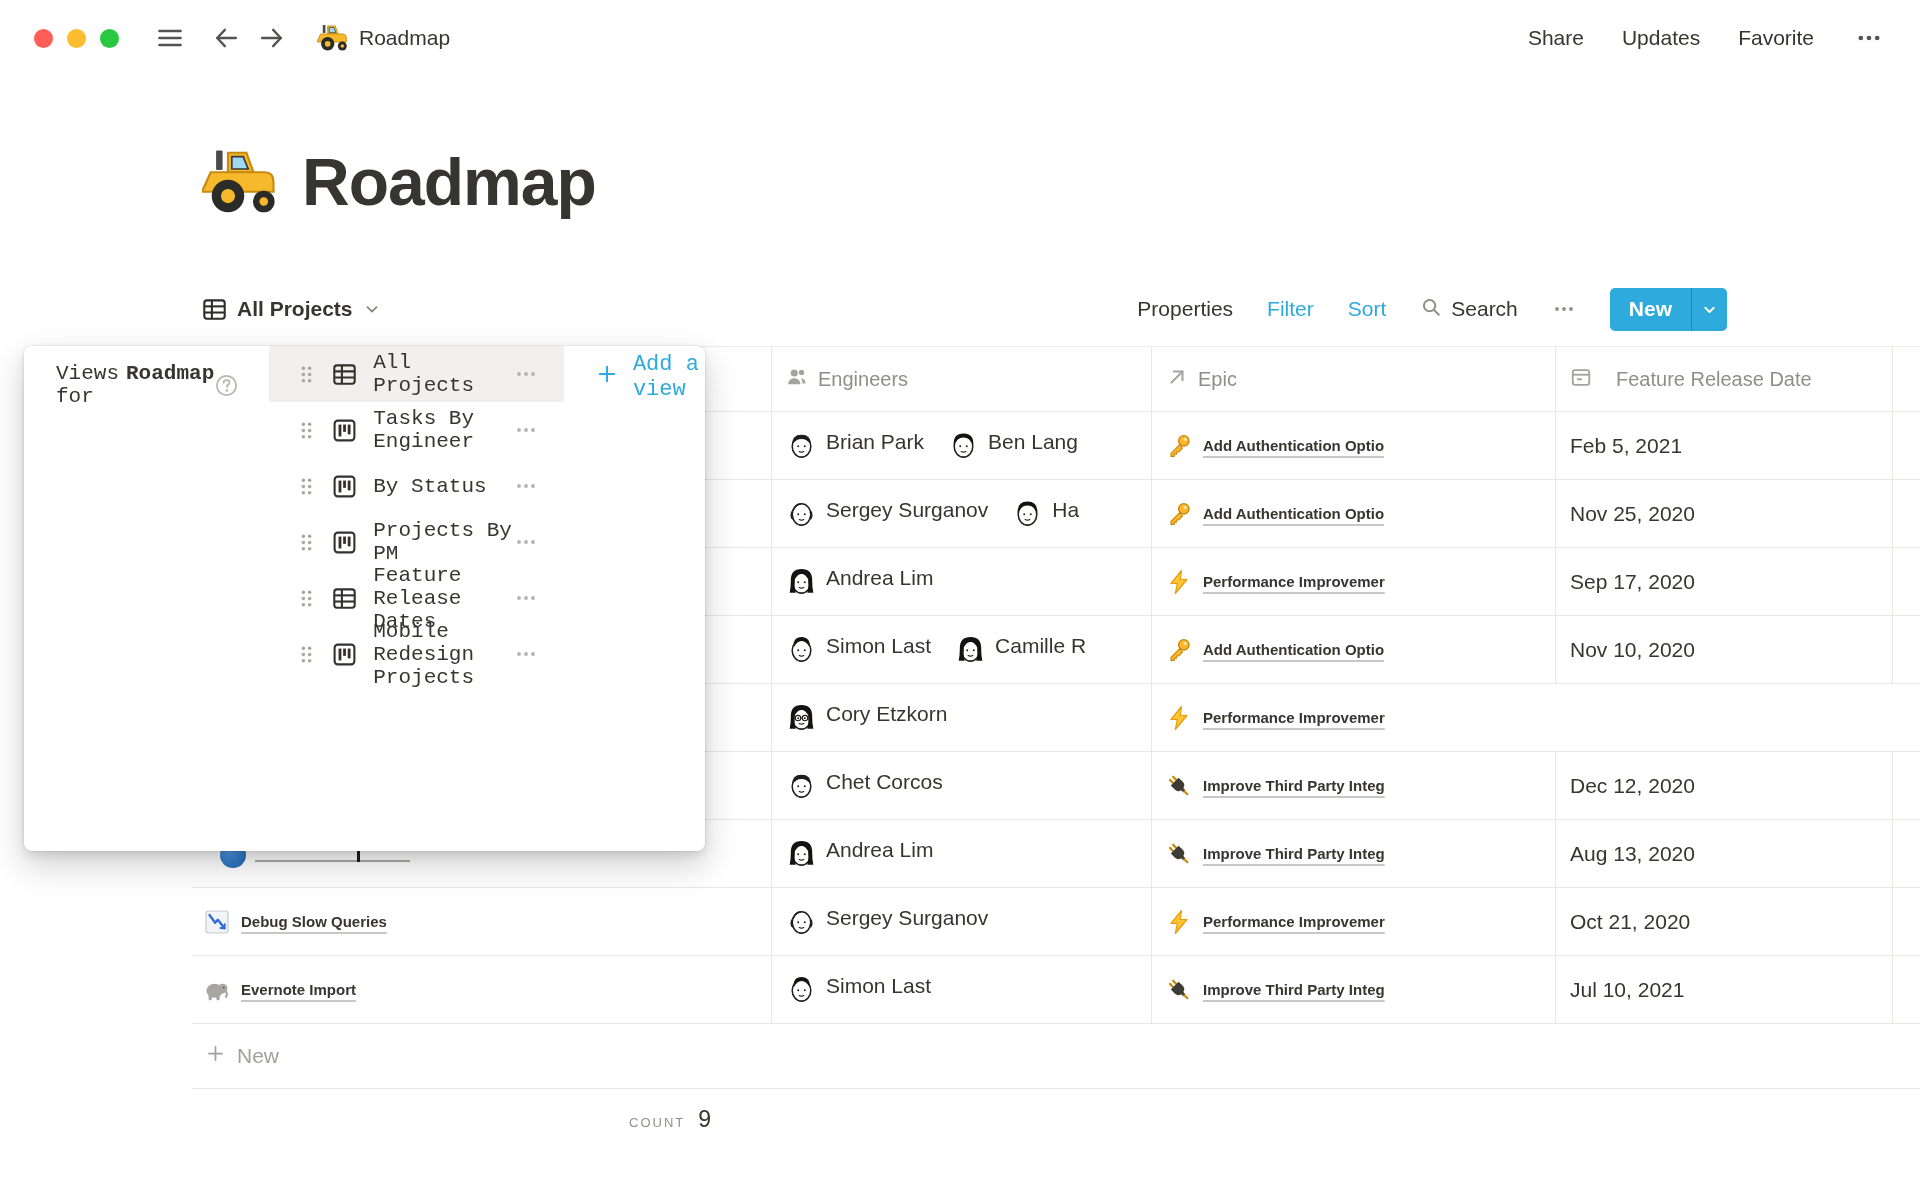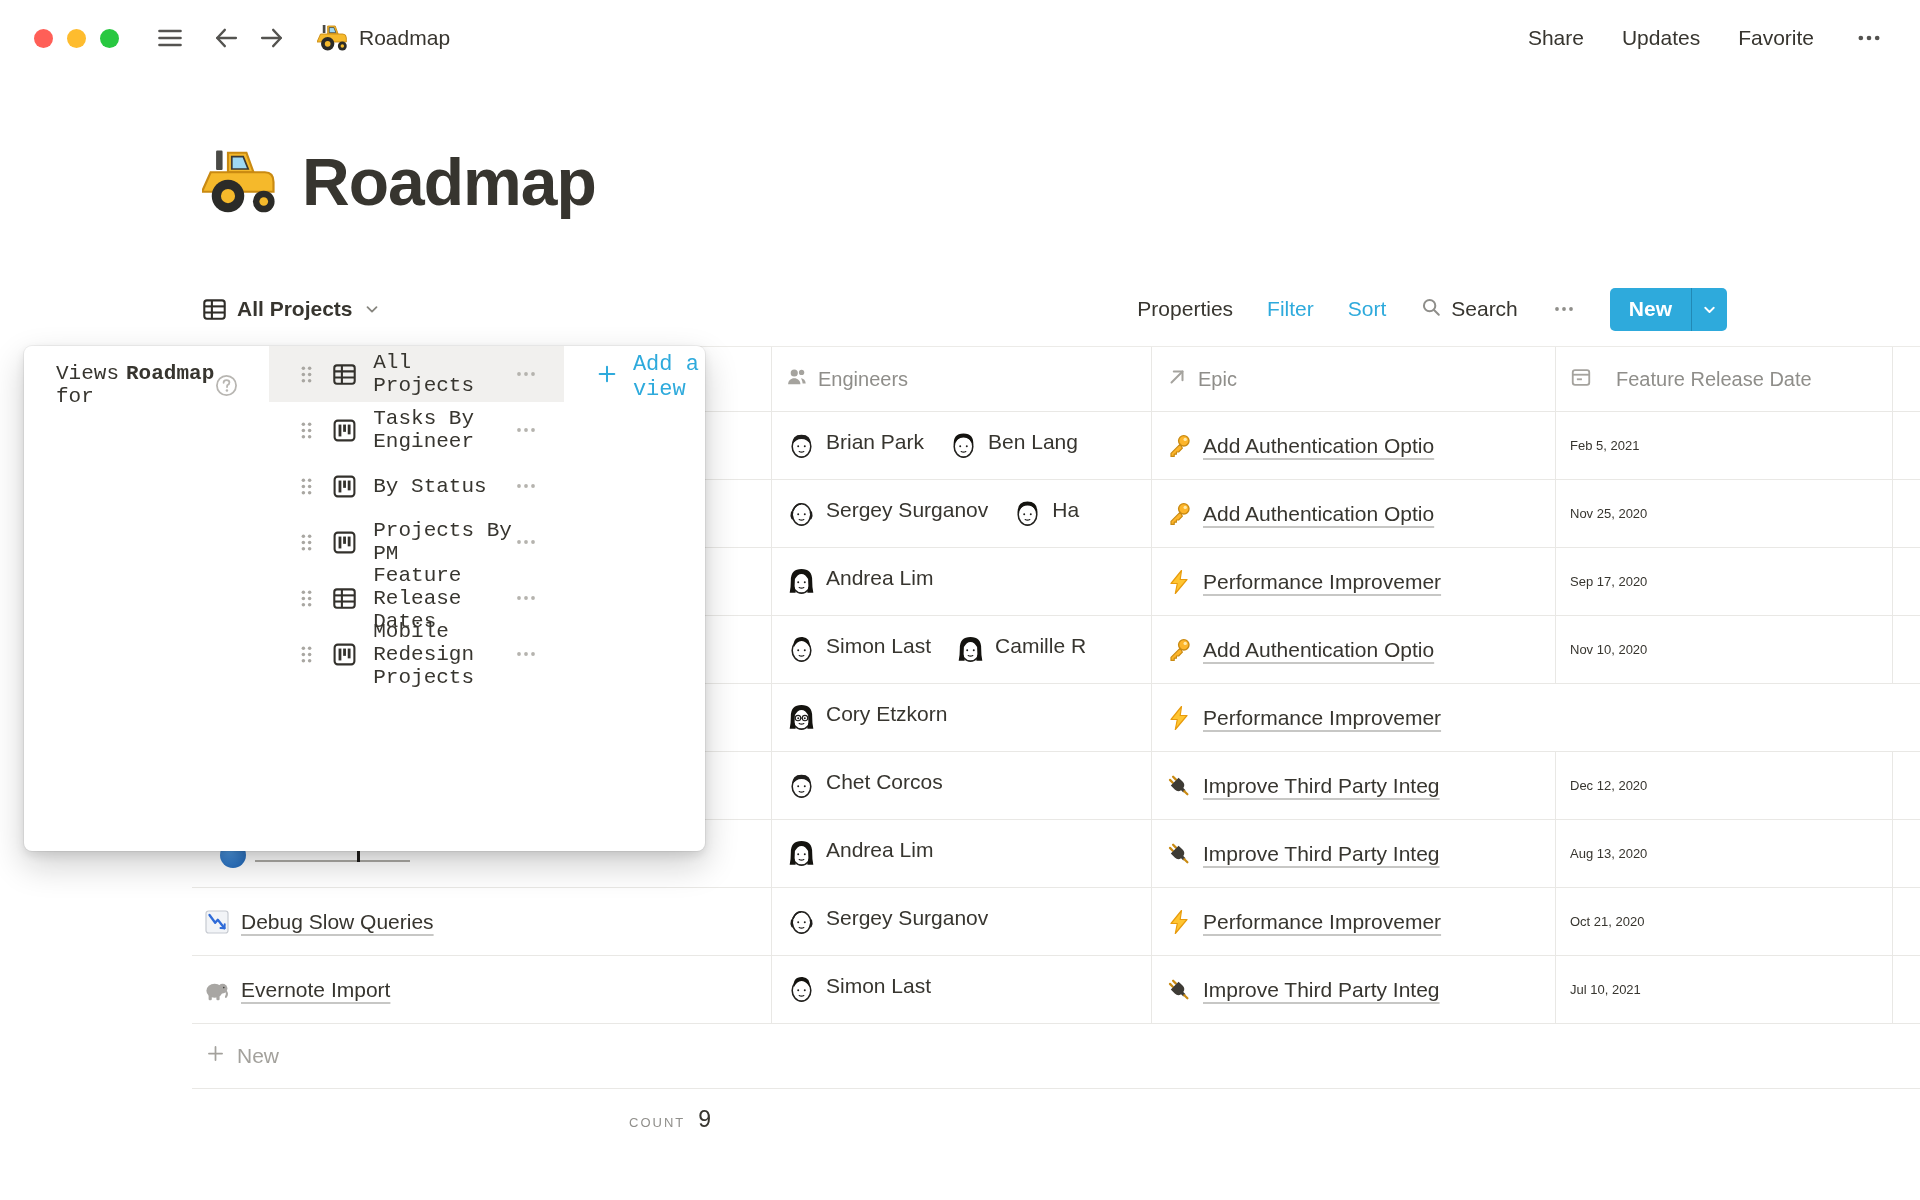--- a/index.html
+++ b/index.html
@@ -62,26 +62,26 @@
   .table{position:absolute;left:192px;top:346px;right:0;}
   .thead{display:grid;grid-template-columns:579px 380px 404px 338px 1fr;height:66px;border-top:1px solid #ECEBE8;border-bottom:1px solid var(--line);color:var(--ink-soft);font-size:20px;}
   .th{display:flex;align-items:center;gap:10px;padding:0 14px;overflow:hidden;white-space:nowrap;}
   .th svg{width:22px;height:22px;flex:none;color:#A5A39E;}
   .th.b-l,.td.b-l{border-left:1px solid var(--line);}
   .th.b-r,.td.b-r{border-right:1px solid var(--line);gap:24px;}
   .trow{display:grid;grid-template-columns:579px 380px 404px 338px 1fr;height:68px;border-bottom:1px solid var(--line);}
   .td{display:flex;align-items:center;overflow:hidden;white-space:nowrap;padding:0 14px;position:relative;}
   .td.name{padding-left:12px;gap:11px;}
   .icon26 svg{width:26px;height:26px;display:block;flex:none;}
-  .page-link{font-size:21px;font-weight:400;color:var(--ink);text-decoration:underline;text-decoration-color:rgba(55,53,47,0.28);text-decoration-thickness:1.5px;text-underline-offset:4.5px;cursor:pointer;text-align:center;}
+  .page-link{font-size:15px;font-weight:700;color:var(--ink);text-decoration:underline;text-decoration-color:rgba(55,53,47,0.28);text-decoration-thickness:1.5px;text-underline-offset:4.5px;cursor:pointer;text-align:center;}
   .person{display:flex;align-items:flex-start;gap:9px;margin-right:24px;cursor:pointer;}
   .person:last-child{margin-right:0;}
   .person .av svg{width:31px;height:31px;display:block;}
   .person .pname{font-size:21px;color:var(--ink);}
-  .date-val{font-size:13px;color:var(--ink);cursor:pointer;}
+  .date-val{font-size:21px;color:var(--ink);cursor:pointer;}
   .sliver-icon{position:absolute;left:28px;top:22px;width:26px;height:26px;border-radius:50%;background:radial-gradient(circle at 35% 30%,#4f9ce8,#1b5fae);}
   .sliver-underline{position:absolute;left:63px;top:40px;width:155px;height:2px;background:#ACAAA5;}
   .sliver-caret{position:absolute;left:165px;top:18px;width:3px;height:24px;background:#1d1c1a;}
   .new-row{display:flex;align-items:center;gap:11px;height:65px;border-bottom:1px solid var(--line);color:#A3A19C;font-size:21px;padding-left:13px;cursor:pointer;}
   .new-row svg{width:21px;height:21px;color:#A3A19C;}
   .count-row{position:absolute;left:629px;top:1106px;display:flex;align-items:baseline;gap:13px;}
   .count-label{font-size:13px;letter-spacing:2px;color:#908F8B;}
   .count-value{font-size:23px;color:var(--ink);}
 
   

